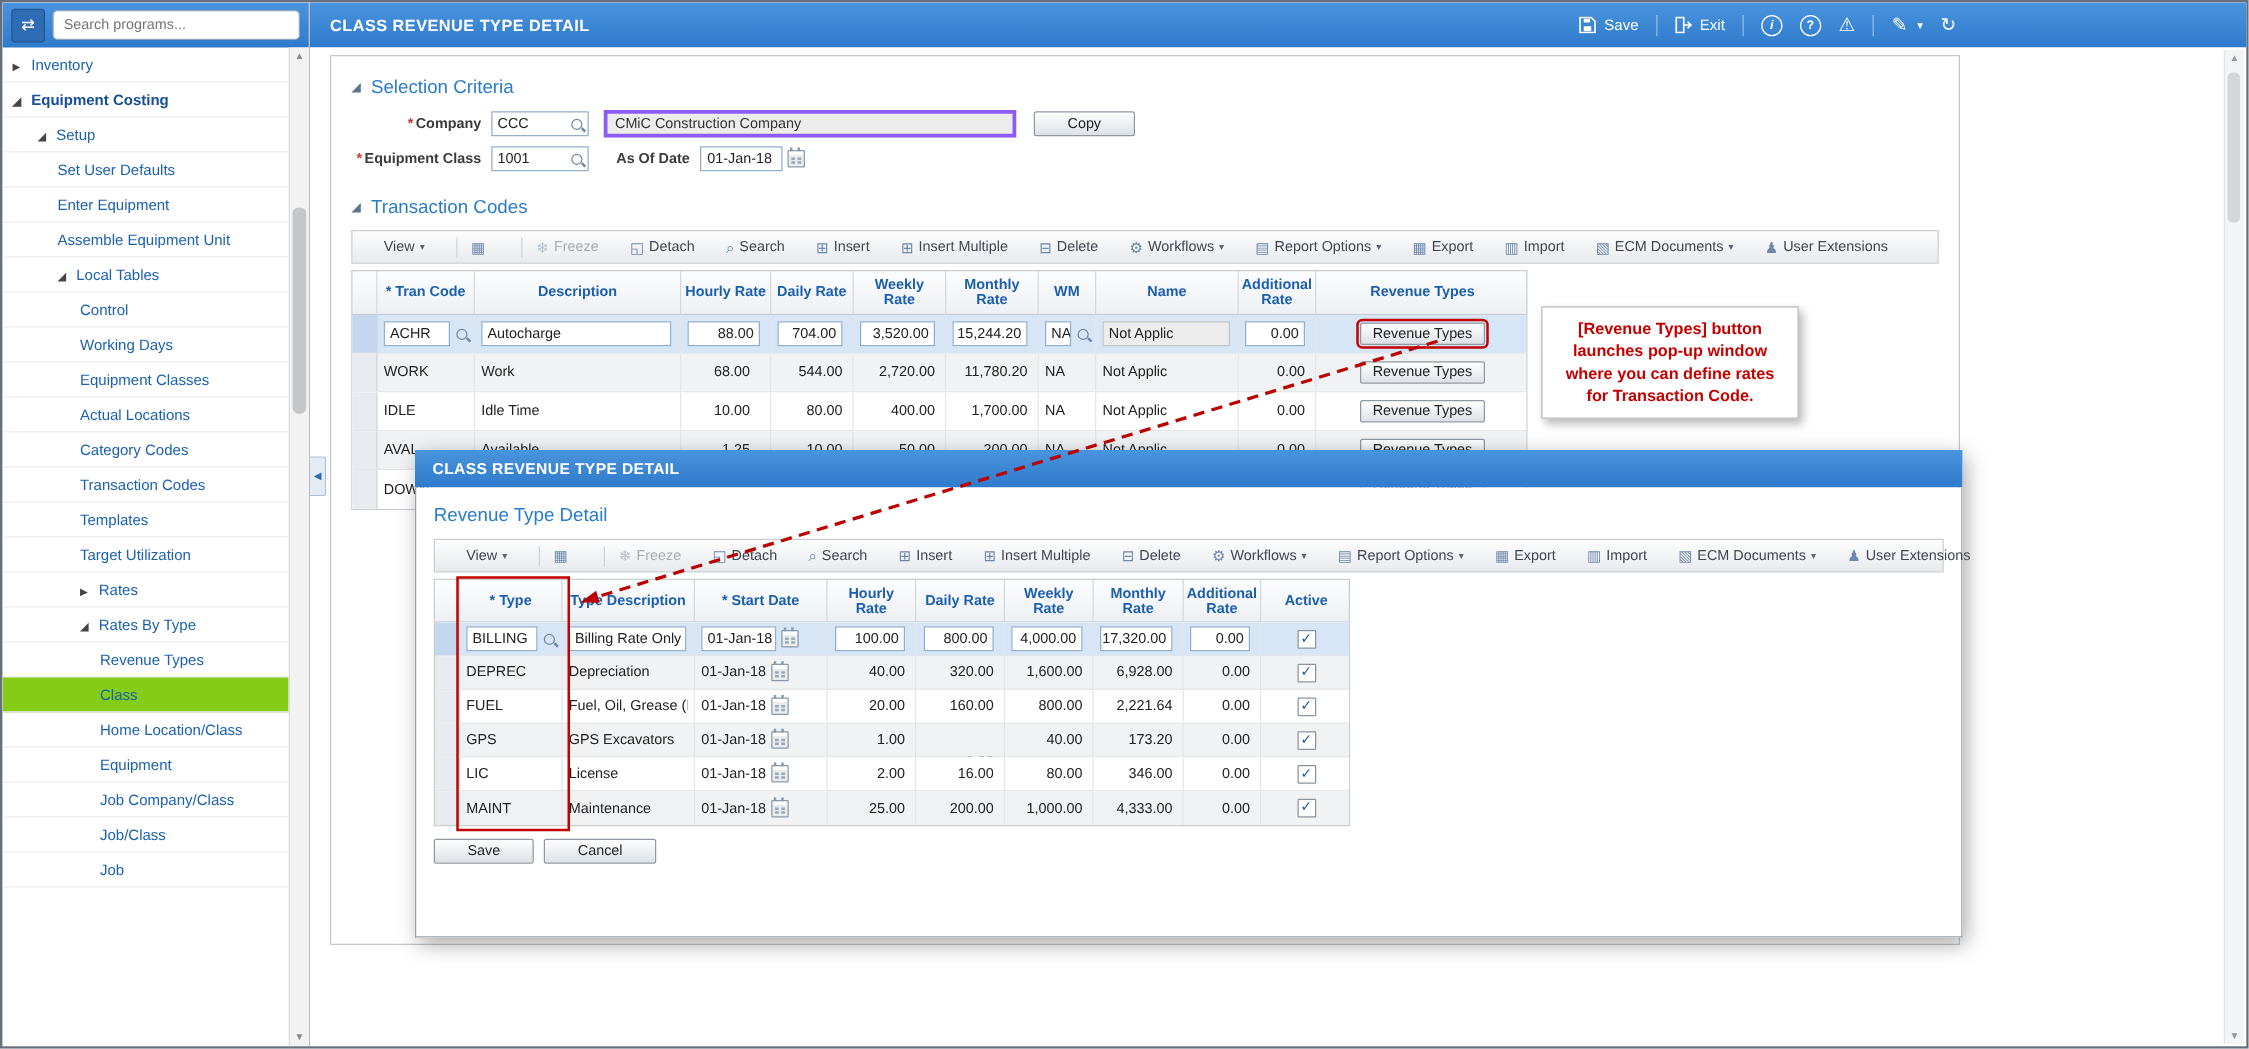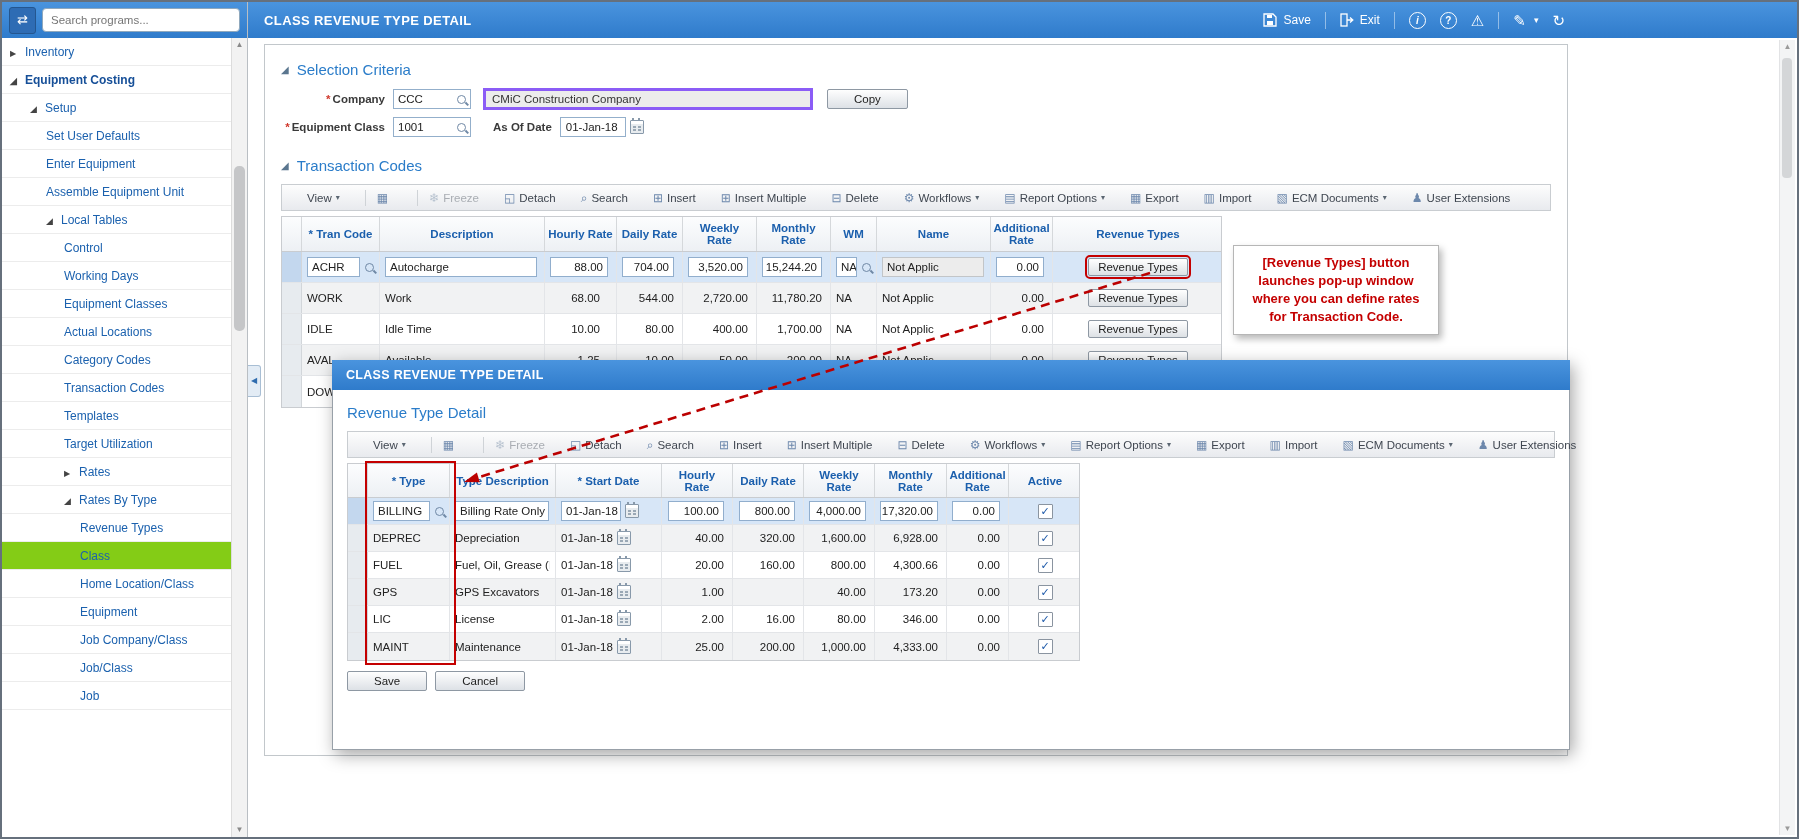--- a/index.html
+++ b/index.html
@@ -964,21 +964,21 @@
               </span>
               <span class="gcell pc-d num">
                 <span class="plain" style="justify-content:flex-end;">160.00</span>
 
               </span>
               <span class="gcell pc-w num">
                 <span class="plain" style="justify-content:flex-end;">800.00</span>
 
               </span>
               <span class="gcell pc-m num">
-                <span class="plain" style="justify-content:flex-end;">4,300.66</span>
+                <span class="plain" style="justify-content:flex-end;">2,221.64</span>
 
               </span>
               <span class="gcell pc-add num">
                 <span class="plain" style="justify-content:flex-end;">0.00</span>
 
               </span>
               <span class="gcell pc-act ctr">
                 <span class="chk"></span>
               </span>
             </div>

